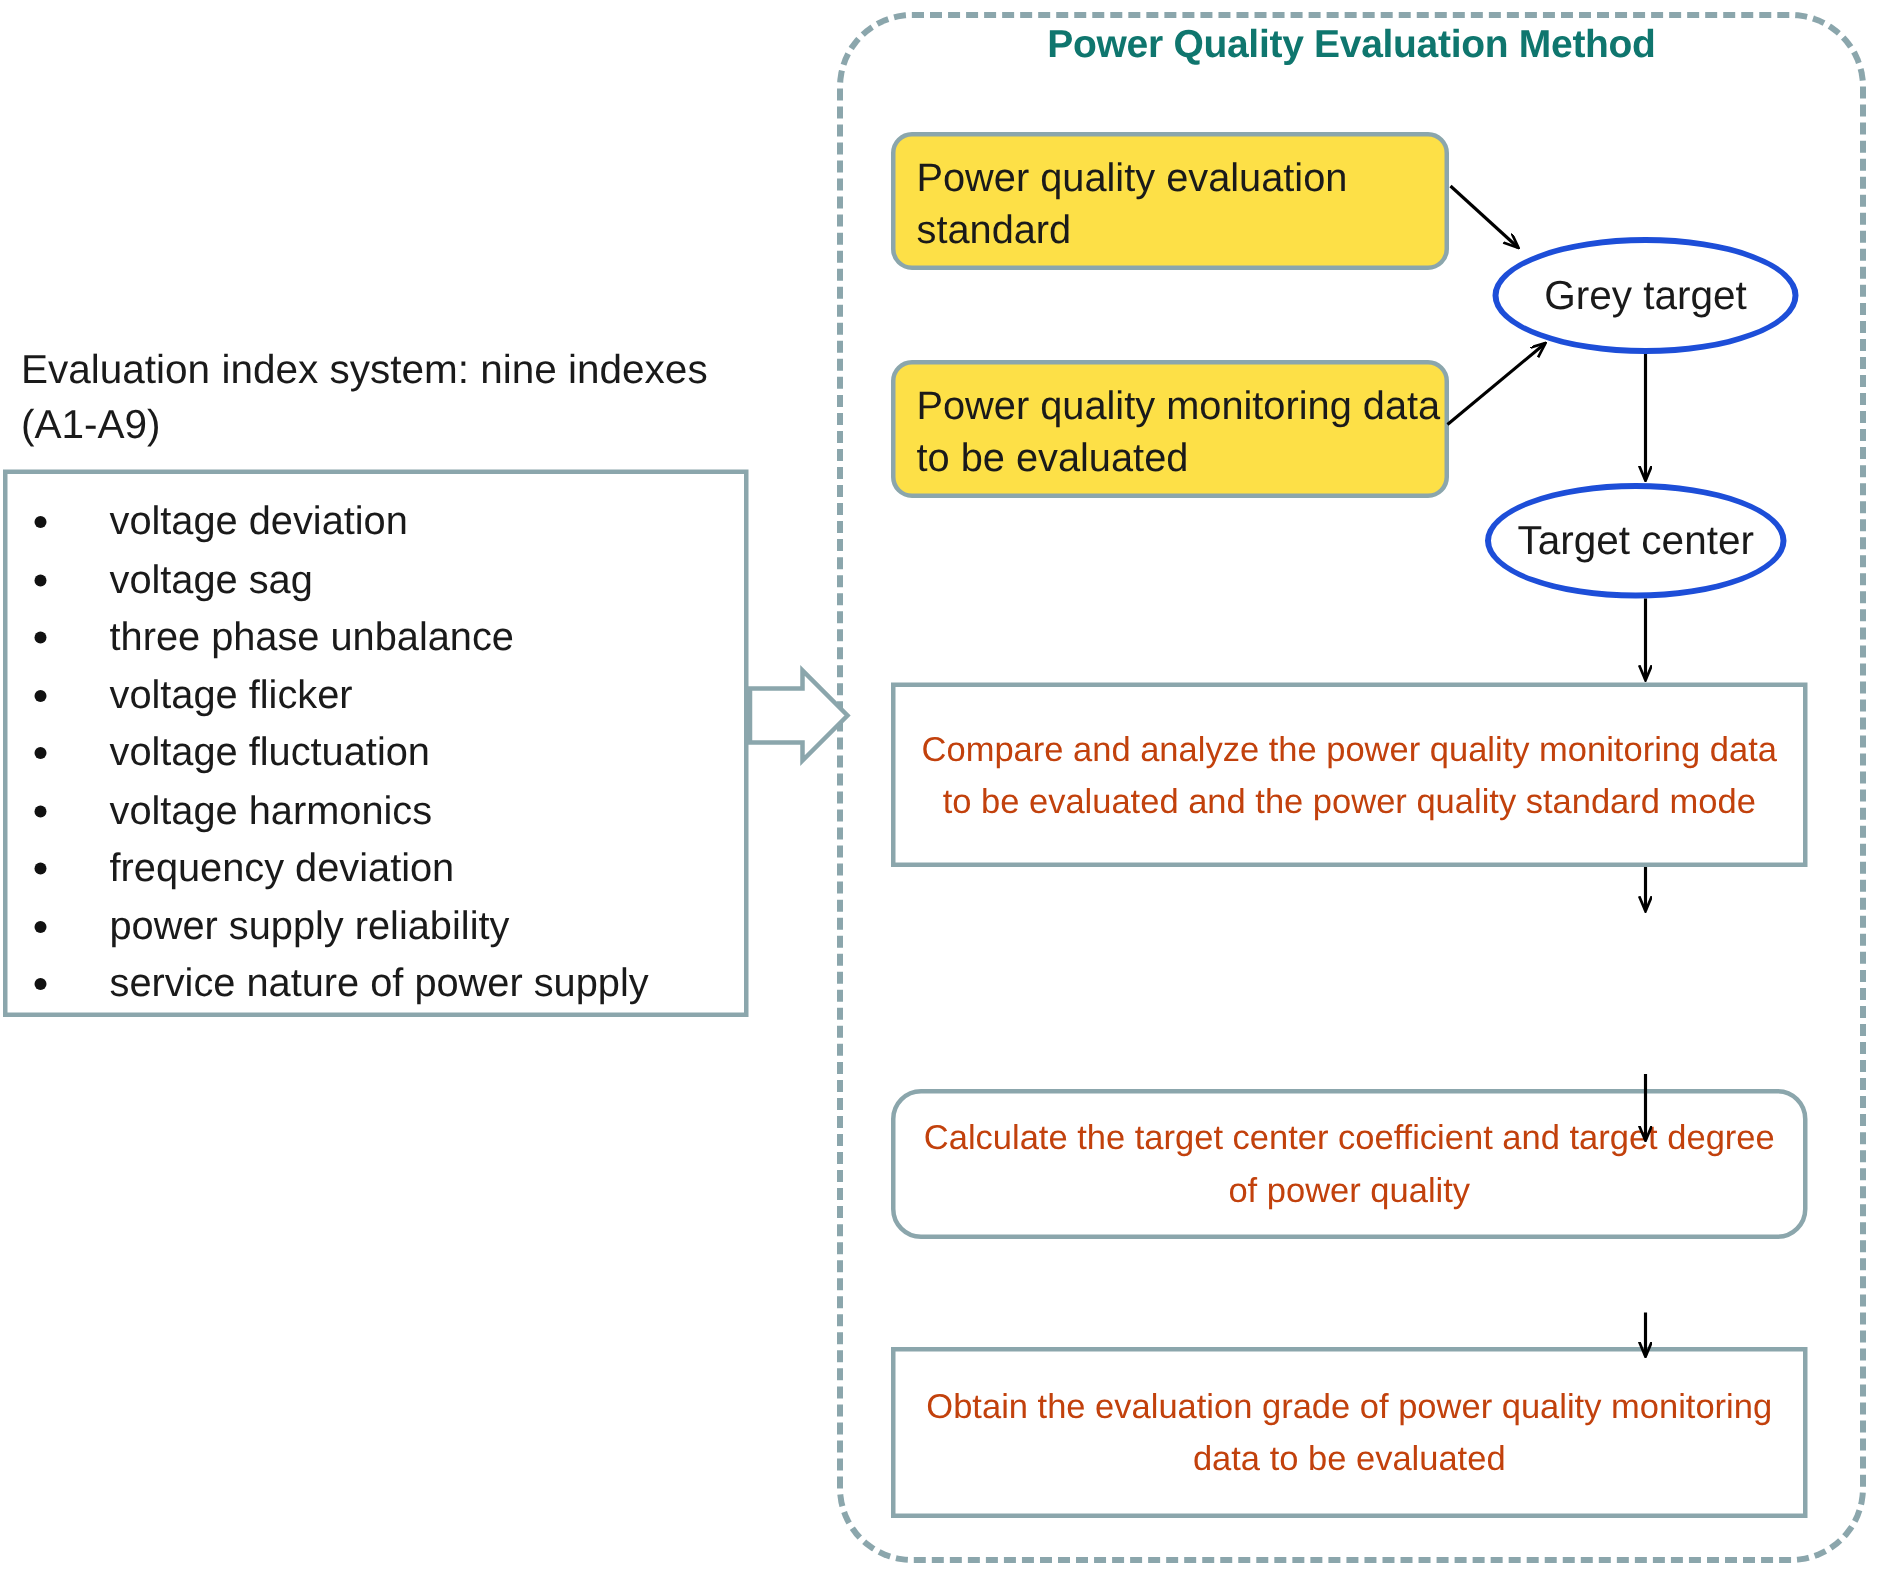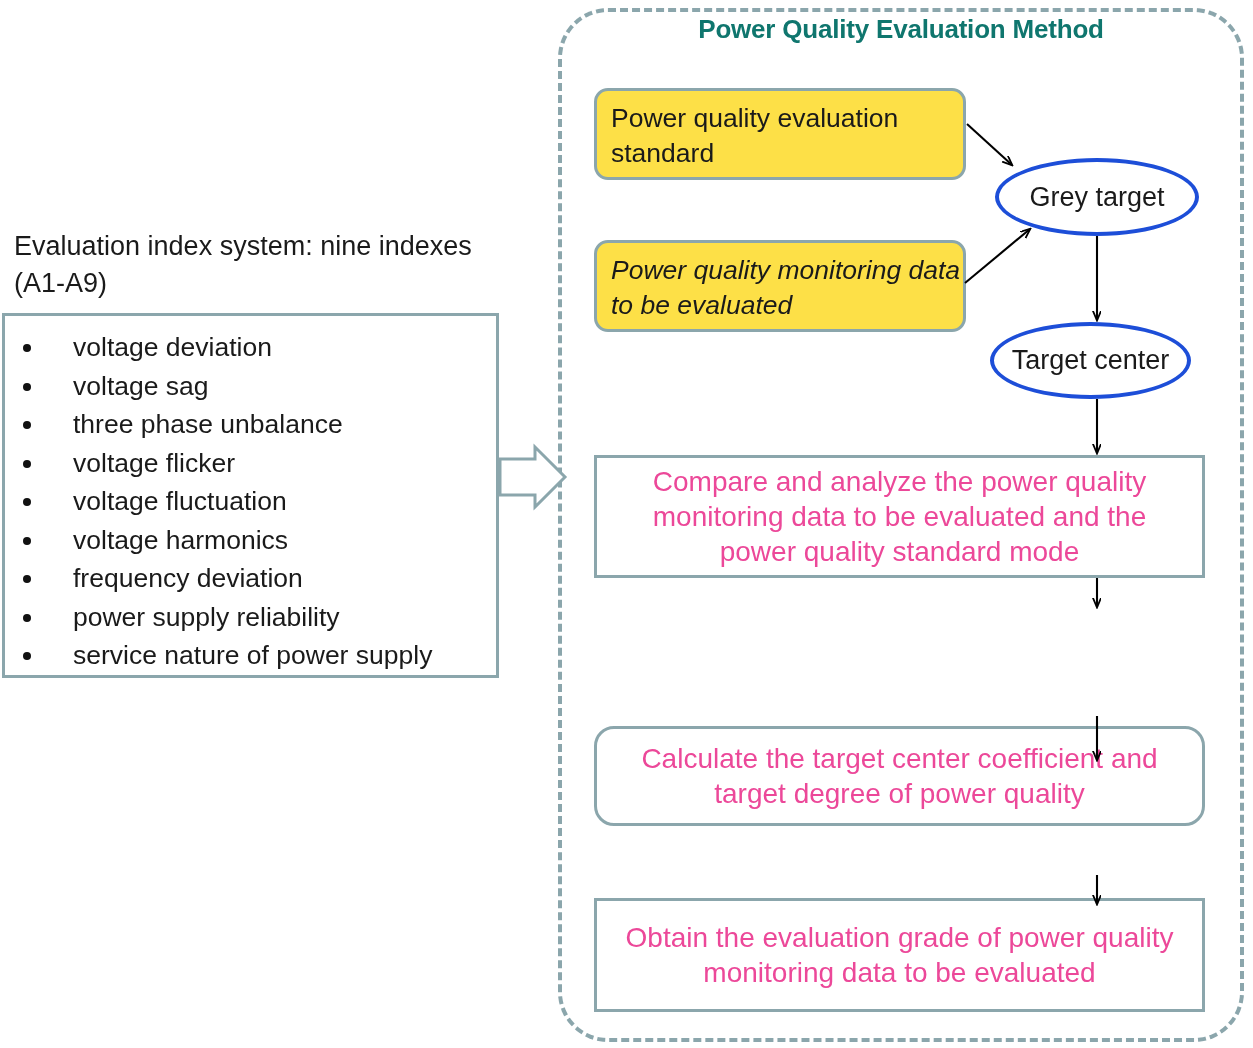--- a/index.html
+++ b/index.html
@@ -44,38 +44,38 @@
   }
 
   
   .rbox{
     position:absolute;border:3px solid #8ba6ac;border-radius:14px;
     background:#fde047;box-sizing:border-box;
     font-size:26.5px;line-height:35px;color:#1a1a1a;
     padding:10px 0 0 14px;
   }
   #box-standard{left:594px;top:88px;width:372px;height:92px;}
-  #box-monitor{left:594px;top:240px;width:372px;height:92px;font-style:italic;}
+  #box-monitor{left:594px;top:240px;width:372px;height:92px;}
 
   
   .ell{
     position:absolute;border:4px solid #1d4ed8;border-radius:50%;
     background:#ffffff;box-sizing:border-box;
     display:flex;align-items:center;justify-content:center;
     font-size:27px;color:#1a1a1a;white-space:nowrap;
   }
   #ell-grey{left:995px;top:158px;width:204px;height:78px;}
   #ell-center{left:990px;top:322px;width:201px;height:77px;}
 
   
   .pbox{
     position:absolute;left:594px;width:611px;
     border:3px solid #8ba6ac;background:#ffffff;box-sizing:border-box;
     display:flex;align-items:center;justify-content:center;
-    text-align:center;font-size:28px;line-height:35px;color:#ec4899;
+    text-align:center;font-size:23px;line-height:35px;color:#c2410c;
   }
   #pbox-1{top:455px;height:123px;}
   #pbox-2{top:609px;height:107px;}
   #pbox-3{top:726px;height:100px;border-radius:20px;}
   #pbox-4{top:898px;height:114px;text-align:center;}
   .pbox span{display:block;padding:0 14px;}
 
   svg.overlay{position:absolute;left:0;top:0;width:1253px;height:1048px;pointer-events:none;}
 </style>
 </head>

